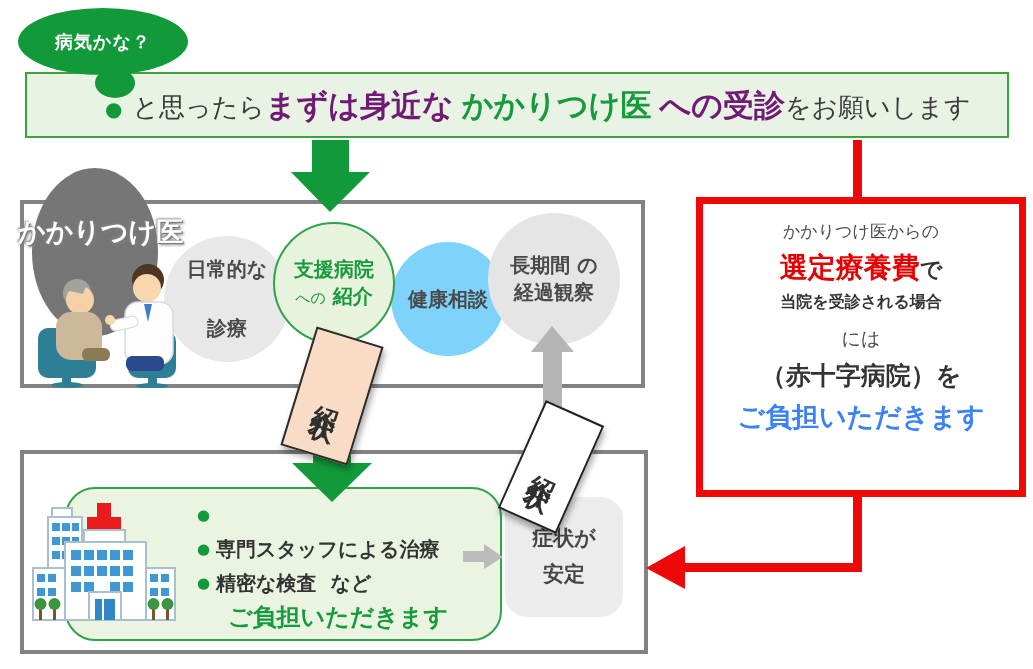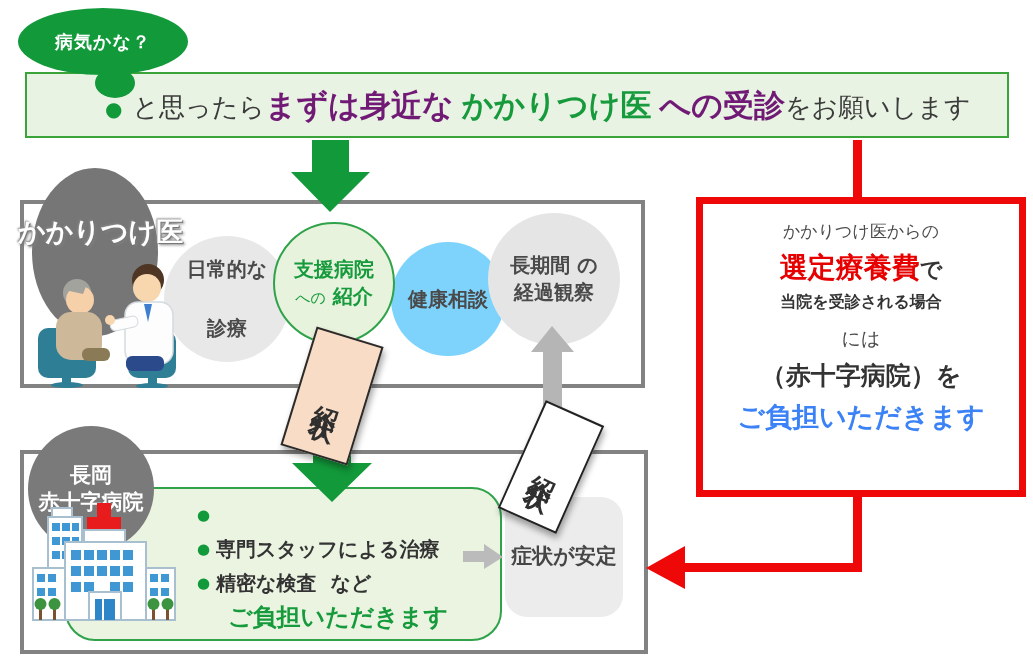--- a/index.html
+++ b/index.html
@@ -60,21 +60,21 @@
   .t-bullets{position:absolute;left:197px;top:498px;z-index:2;}
   .t-row{display:flex;align-items:center;height:34px;}
   .t-row .dot{color:#12993a;font-size:15px;margin-right:6px;}
   .t-row .txt{color:#333;font-weight:bold;font-size:20px;}
   .t-row .suf{color:#333;font-weight:bold;font-size:20px;margin-left:14px;}
   .t-highlight{position:absolute;left:188px;top:601px;width:300px;text-align:center;
         color:#169a3c;font-weight:bold;font-size:24px;z-index:2;}
 
   
   .stable{position:absolute;left:505px;top:497px;width:118px;height:120px;background:#ececec;
-        border-radius:22px;display:flex;flex-direction:row;align-items:center;
+        border-radius:22px;display:flex;flex-direction:column;align-items:center;
         justify-content:center;z-index:1;}
   .stable span{color:#464646;font-weight:bold;font-size:21px;line-height:1.7;}
 
   
   .note{position:absolute;display:flex;align-items:center;justify-content:center;z-index:5;
         box-shadow:3px 4px 6px rgba(0,0,0,.35);}
   .note span{writing-mode:vertical-rl;text-orientation:upright;font-weight:bold;font-size:25px;
         color:#2f2f2f;letter-spacing:5px;}
   .note1{left:297px;top:334px;width:66px;height:120px;background:#f8dcc6;border:2px solid #2b2b2b;
         transform:rotate(17deg);}
@@ -170,24 +170,20 @@
       <span class="txt">専門スタッフによる治療</span>
     </div>
     <div class="t-row">
       <span class="dot">●</span>
       <span class="txt">精密な検査</span>
       <span class="suf">など</span>
     </div>
   </div>
   <div class="t-highlight">ご負担いただきます</div>
 
-  <div class="hosp-circle">
-    <span>長岡</span>
-    <span>赤十字病院</span>
-  </div>
 
   <svg class="hospital" viewBox="0 0 150 145">
     <rect x="69" y="3" width="14" height="42" fill="#e81c1c"></rect>
     <rect x="59" y="17" width="34" height="14" fill="#e81c1c"></rect>
     <rect x="56" y="30" width="41" height="22" fill="#ffffff" stroke="#a8bfd0" stroke-width="2"></rect>
     <rect x="24" y="8" width="20" height="9" fill="#ffffff" stroke="#a8bfd0" stroke-width="2"></rect>
     <rect x="20" y="17" width="34" height="103" fill="#ffffff" stroke="#a8bfd0" stroke-width="2"></rect>
     <g fill="#3f97d3">
       <rect x="24" y="23" width="8" height="8"></rect>
         <rect x="34" y="23" width="8" height="8"></rect>

